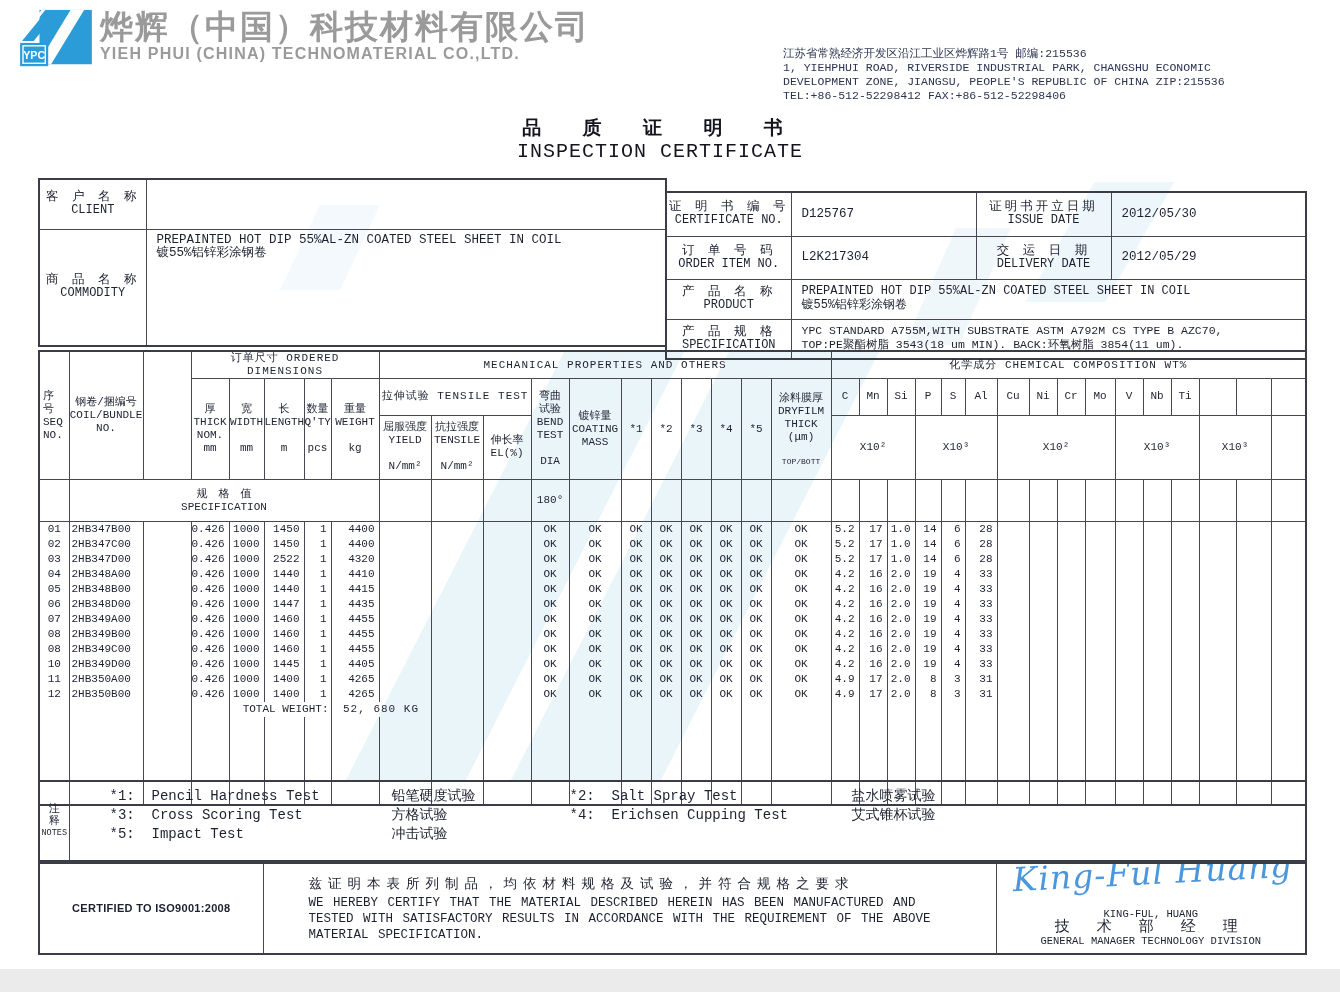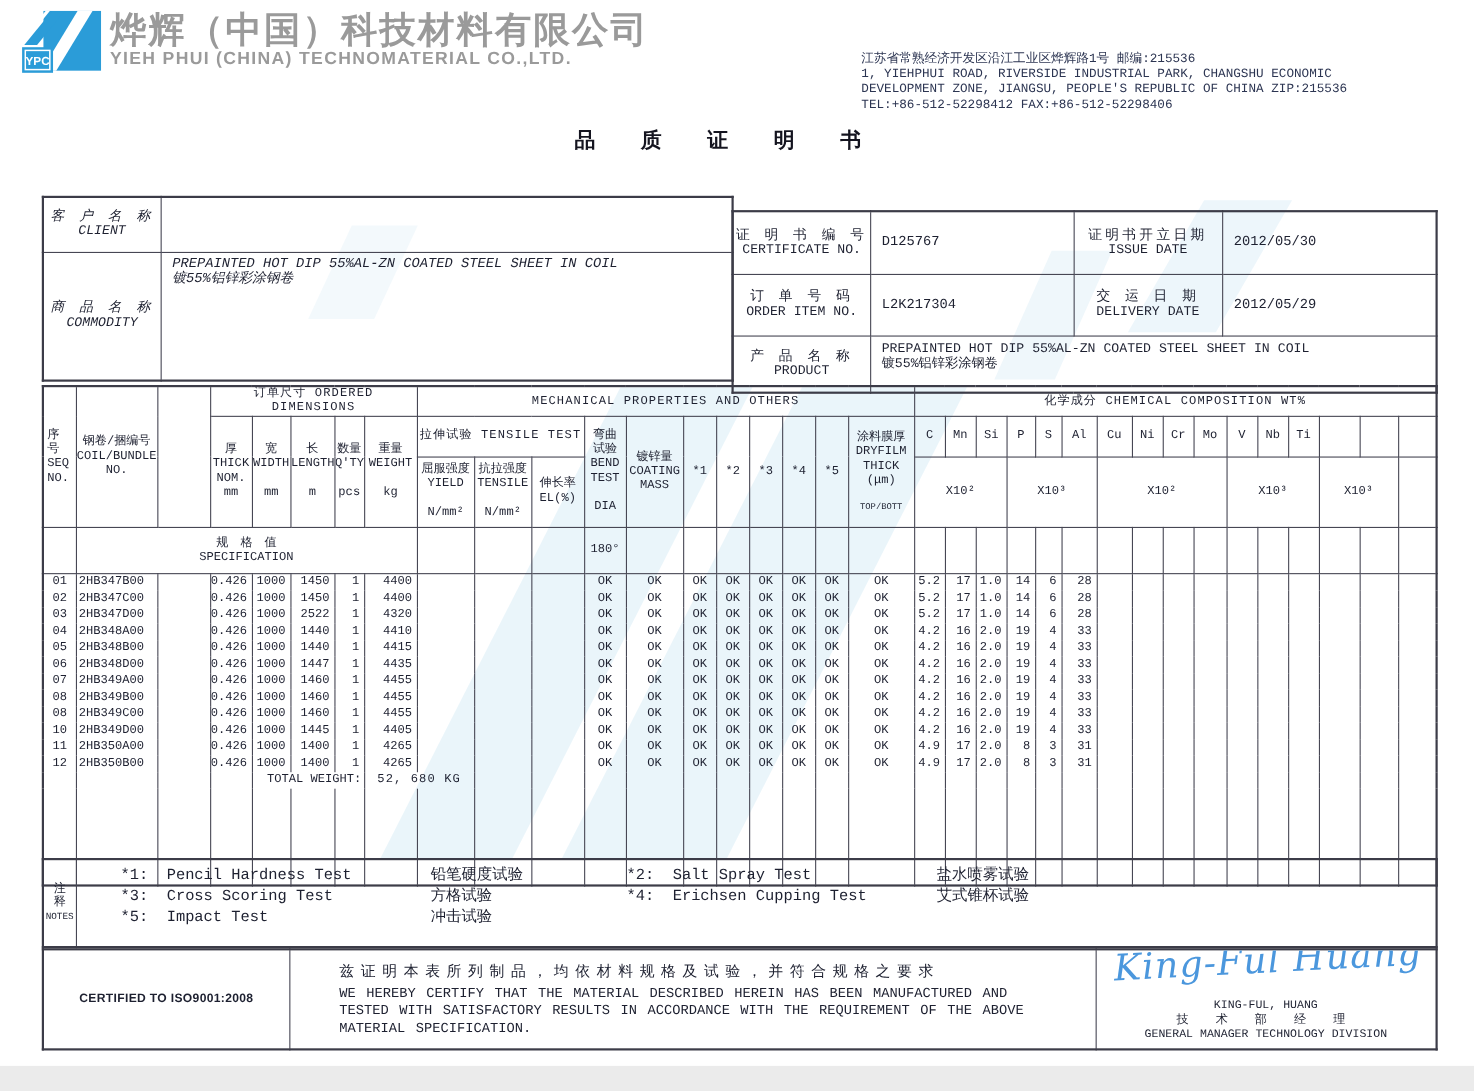--- a/index.html
+++ b/index.html
@@ -79,21 +79,21 @@
   .certified { text-align:center; font-family:"Liberation Sans",sans-serif;
                font-weight:bold; font-size:15px; letter-spacing:.3px; }
   .statement { vertical-align:middle; padding:6px 10px 6px 45px; }
   .stmt-zh { font-size:13.5px; letter-spacing:6px; line-height:20px; }
   .stmt-en { font-size:12.5px; line-height:16px; white-space:pre-line; word-spacing:2px; }
   .sig-cell { position:relative; vertical-align:bottom; text-align:center; padding-bottom:5px; }
   .sig-script { position:absolute; left:8px; top:2px; width:295px; text-align:center;
                 font-family:"DejaVu Serif",serif; font-style:italic; font-size:33px;
                 color:#4b97dd; transform:rotate(-3deg); letter-spacing:1px; white-space:nowrap; }
   .sig-name { font-size:10.5px; line-height:13px; }
-  .sig-title-zh { font-size:11px; letter-spacing:9px; line-height:14px; }
+  .sig-title-zh { font-size:15px; letter-spacing:9px; line-height:14px; }
   .sig-title-en { font-size:10.5px; line-height:13px; }
 
   .scan-strip { position:absolute; left:0; bottom:0; width:1340px; height:23px; background:#ebebeb; z-index:2; }
 </style>
 </head>
 <body>
 
 <div class="page">
 
   <div class="wm wm1"></div>
@@ -118,23 +118,24 @@
     <div class="company">
       <div class="company-zh">烨辉（中国）科技材料有限公司</div>
       <div class="company-en">YIEH PHUI (CHINA) TECHNOMATERIAL CO.,LTD.</div>
     </div>
     <div class="address">江苏省常熟经济开发区沿江工业区烨辉路1号 邮编:215536
 1, YIEHPHUI ROAD, RIVERSIDE INDUSTRIAL PARK, CHANGSHU ECONOMIC
 DEVELOPMENT ZONE, JIANGSU, PEOPLE'S REPUBLIC OF CHINA ZIP:215536
 TEL:+86-512-52298412  FAX:+86-512-52298406</div>
     <div class="titles">
       <div class="title-zh">品 质 证 明 书</div>
+      <div class="title-en">INSPECTION CERTIFICATE</div>
     </div>
 
-    <table class="tbl info outer" style="left:38px; top:178px; width:627px; height:167px;font-style:italic;">
+    <table class="tbl info outer" style="left:38px; top:178px; width:627px; height:167px;">
       <colgroup>
           <col style="width:107px">
           <col style="width:520px">
         </colgroup>
       <tbody>
           <tr style="height:50px">
         <td class="lbl">
           <span class="zh">客 户 名 称</span>
           <span class="en">CLIENT</span>
         </td>
@@ -187,20 +188,28 @@
       </tr>
       <tr style="height:40px">
         <td class="lbl">
           <span class="zh">产 品 名 称</span>
           <span class="en">PRODUCT</span>
         </td>
         <td class="val2" colspan="3" style="font-size:12px; line-height:14px;">
           <div>PREPAINTED HOT DIP 55%AL-ZN COATED STEEL SHEET IN COIL</div>
           <div>镀55%铝锌彩涂钢卷</div>
         </td>
+      </tr>
+      <tr style="height:40px">
+        <td class="lbl">
+          <span class="zh">产 品 规 格</span>
+          <span class="en">SPECIFICATION</span>
+        </td>
+        <td class="val2 pre" colspan="3" style="font-size:11.5px; line-height:14px;">YPC STANDARD A755M,WITH SUBSTRATE ASTM A792M CS TYPE B AZC70,
+TOP:PE聚酯树脂 3543(18 um MIN).   BACK:环氧树脂 3854(11 um).</td>
       </tr>
     </tbody>
       </table>
 
     <table class="tbl main outer" style="left:38px; top:350px; width:1267px;">
       <colgroup>
         <col style="width:30px">
           <col style="width:74px">
           <col style="width:48px">
         <col style="width:38px">

